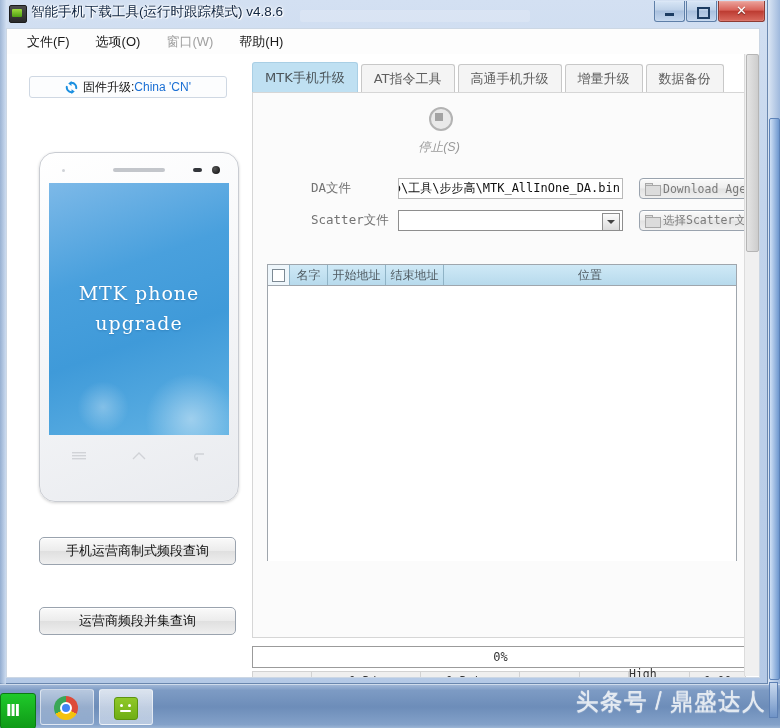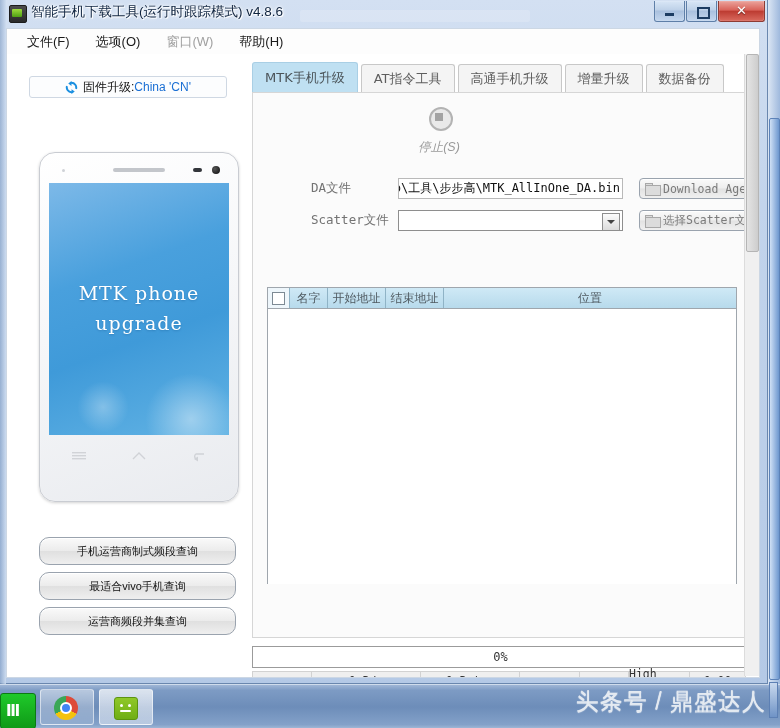--- a/index.html
+++ b/index.html
@@ -87,23 +87,23 @@
   .glow2{position:absolute;left:28px;top:198px;width:52px;height:52px;border-radius:50%;
     background:radial-gradient(circle,rgba(255,255,255,.3),rgba(255,255,255,0) 70%);}
   .phone-text{position:absolute;left:0;right:0;top:95px;text-align:center;color:#fff;
     font-family:"DejaVu Serif","Liberation Serif",serif;font-size:19px;line-height:30px;
     letter-spacing:1px;text-shadow:0 1px 2px rgba(0,60,110,.25);}
   .phone-nav{position:absolute;left:9px;right:9px;top:292px;height:22px;
     display:flex;align-items:center;justify-content:space-around;}
   .navbtn{opacity:.55;}
 
   .sidebtn{position:absolute;left:32px;width:195px;height:26px;
-    border:1px solid #9aa3ae;border-radius:10px;
+    border:1px solid #9aa3ae;border-radius:5px;
     background:linear-gradient(180deg,#fafafa 0%,#ececec 48%,#e0e0e0 52%,#efefef 100%);
-    font-size:11px;color:#111;display:flex;align-items:center;justify-content:center;
+    font-size:13px;color:#111;display:flex;align-items:center;justify-content:center;
     box-shadow:inset 0 1px 0 #fff;cursor:default;white-space:nowrap;}
   .sb1{top:483px;} .sb2{top:518px;} .sb3{top:553px;}
 
   
   .rightpanel{position:absolute;left:239px;top:0;width:515px;height:622px;background:#fff;}
 
   .tabstrip{position:absolute;left:6px;top:7px;height:32px;display:flex;align-items:flex-end;}
   .tab{height:28px;margin-right:3px;padding:0 12px;border:1px solid #c8c8c8;
     border-bottom:none;border-radius:3px 3px 0 0;background:#f4f4f4;color:#5e5e5e;
     font-size:13px;display:flex;align-items:center;white-space:nowrap;cursor:default;
@@ -145,21 +145,21 @@
     border:1px solid #9aa3ae;border-radius:4px;
     background:linear-gradient(180deg,#fafafa 0%,#eeeeee 48%,#e2e2e2 52%,#f0f0f0 100%);
     display:flex;align-items:center;padding-left:5px;cursor:default;
     font-size:11.5px;color:#7b7b7b;white-space:nowrap;
     font-family:"DejaVu Sans Mono","Liberation Mono",monospace;box-shadow:inset 0 1px 0 #fff;}
   .folder-ico{width:14px;height:11px;margin-right:4px;flex:0 0 auto;position:relative;}
   .folder-ico .body{position:absolute;left:0;top:2px;width:14px;height:9px;background:#dcdcdc;border:1px solid #a8a8a8;}
   .folder-ico .tab2{position:absolute;left:0;top:0;width:6px;height:3px;background:#dcdcdc;border:1px solid #a8a8a8;border-bottom:none;}
 
   
-  .table{position:absolute;left:14px;top:194px;width:470px;height:297px;
+  .table{position:absolute;left:14px;top:171px;width:470px;height:297px;
     border:1px solid #9fa6ad;background:#fff;box-sizing:border-box;}
   .thead{display:flex;height:20px;background:#bfe0f0;border-bottom:1px solid #9fa6ad;}
   .th{border-right:1px solid #8fb3c6;font-size:12px;color:#4f5a61;
     display:flex;align-items:center;justify-content:center;box-sizing:border-box;
     background:linear-gradient(180deg,#cfe9f6,#b7daec);}
   .th.chk{width:22px;background:#eef6fb;}
   .th.chk .box{width:11px;height:11px;border:1px solid #7d8a94;background:#fff;}
   .th.name{width:38px;} .th.start{width:58px;} .th.end{width:58px;}
   .th.pos{flex:1;border-right:none;}
   .tbody{height:275px;background:#fff;}
@@ -283,21 +283,20 @@
               <path d="M2 9 L8 3 L14 9" fill="none" stroke="#b9bcc1" stroke-width="1.4"></path>
             </svg>
             <svg class="navbtn" width="16" height="12" viewBox="0 0 16 12">
               <path d="M13 4 H5 a3 3 0 000 5 H7" fill="none" stroke="#b9bcc1" stroke-width="1.4"></path>
               <path d="M3 9 L7 6.5 L7 11.5 z" fill="#b9bcc1"></path>
             </svg>
           </div>
         </div>
 
         <div class="sidebtn sb1">手机运营商制式频段查询</div>
-        <div class="sidebtn sb2">最适合vivo手机查询</div>
         <div class="sidebtn sb3">运营商频段并集查询</div>
       </div>
 
       <div class="rightpanel">
 
         <div class="tabstrip">
           <div class="tab active">MTK手机升级</div>
           <div class="tab">AT指令工具</div>
           <div class="tab">高通手机升级</div>
           <div class="tab">增量升级</div>

